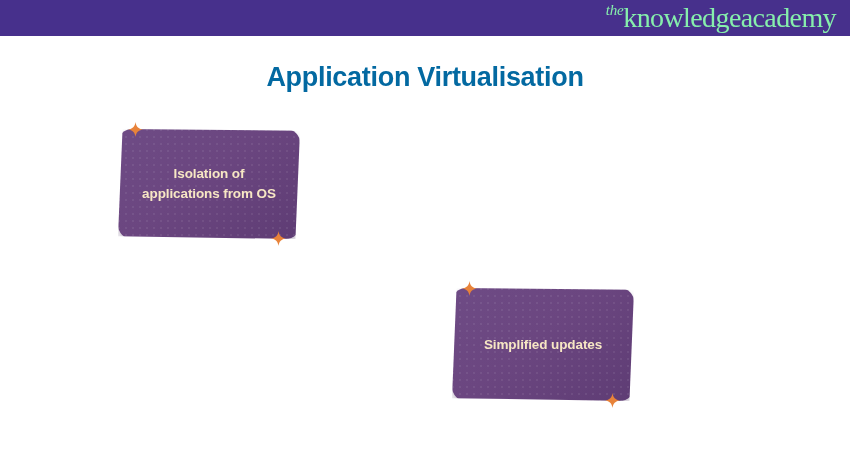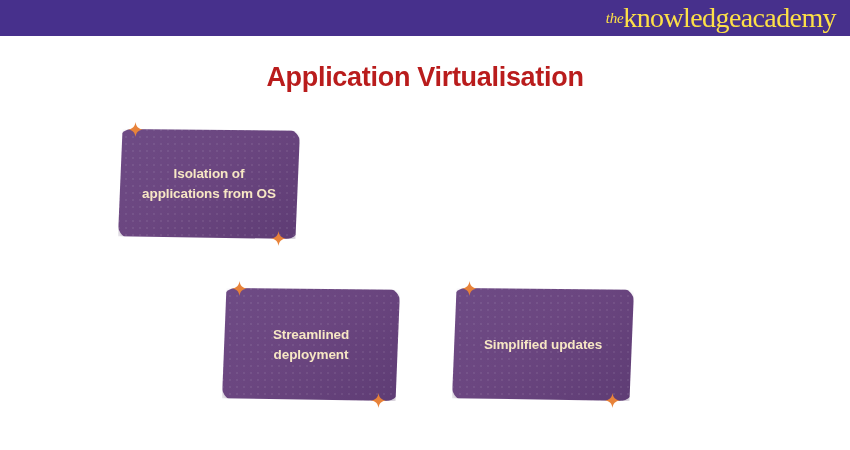--- a/index.html
+++ b/index.html
@@ -21,48 +21,48 @@
     left: 0;
     top: 0;
     width: 850px;
     height: 36px;
     background: #47308C;
     display: flex;
     align-items: center;
     justify-content: flex-end;
   }
   .brand-logo {
-    color: #fde047;
+    color: #86efac;
     font-family: "Liberation Serif", serif;
     font-size: 21px;
     letter-spacing: -0.4px;
     margin-right: 14px;
     white-space: nowrap;
     display: flex;
-    align-items: center;
+    align-items: flex-start;
   }
   .brand-the {
     font-style: italic;
     font-size: 15px;
     letter-spacing: -0.3px;
   }
   .brand-rest {
     font-weight: 400;
     font-size: 28px;
     letter-spacing: -0.6px;
   }
 
   
   .page-title {
     position: absolute;
     left: 0;
     top: 62px;
     width: 850px;
     text-align: center;
-    color: #b91c1c;
+    color: #0369a1;
     font-size: 27px;
     font-weight: bold;
     letter-spacing: -0.3px;
   }
 
   
   .cards-area {
     position: absolute;
     left: 0;
     top: 0;
@@ -148,35 +148,20 @@
 applications from OS</span>
     <span class="sparkle sparkle-br">
       <svg viewBox="0 0 24 24" xmlns="http://www.w3.org/2000/svg">
           <path d="M12 0 C12.9 7.3 16.7 11.1 24 12 C16.7 12.9 12.9 16.7 12 24 C11.1 16.7 7.3 12.9 0 12 C7.3 11.1 11.1 7.3 12 0 Z" fill="#E8833A"></path>
         </svg>
     </span>
   </div>
 
 
 
-  <div class="card" id="card-3">
-    <div class="card-shape"></div>
-    <span class="sparkle sparkle-tl">
-      <svg viewBox="0 0 24 24" xmlns="http://www.w3.org/2000/svg">
-          <path d="M12 0 C12.9 7.3 16.7 11.1 24 12 C16.7 12.9 12.9 16.7 12 24 C11.1 16.7 7.3 12.9 0 12 C7.3 11.1 11.1 7.3 12 0 Z" fill="#E8833A"></path>
-        </svg>
-    </span>
-    <span class="card-label">Streamlined
-deployment</span>
-    <span class="sparkle sparkle-br">
-      <svg viewBox="0 0 24 24" xmlns="http://www.w3.org/2000/svg">
-          <path d="M12 0 C12.9 7.3 16.7 11.1 24 12 C16.7 12.9 12.9 16.7 12 24 C11.1 16.7 7.3 12.9 0 12 C7.3 11.1 11.1 7.3 12 0 Z" fill="#E8833A"></path>
-        </svg>
-    </span>
-  </div>
 
   <div class="card" id="card-4">
     <div class="card-shape"></div>
     <span class="sparkle sparkle-tl">
       <svg viewBox="0 0 24 24" xmlns="http://www.w3.org/2000/svg">
           <path d="M12 0 C12.9 7.3 16.7 11.1 24 12 C16.7 12.9 12.9 16.7 12 24 C11.1 16.7 7.3 12.9 0 12 C7.3 11.1 11.1 7.3 12 0 Z" fill="#E8833A"></path>
         </svg>
     </span>
     <span class="card-label">Simplified updates</span>
     <span class="sparkle sparkle-br">

